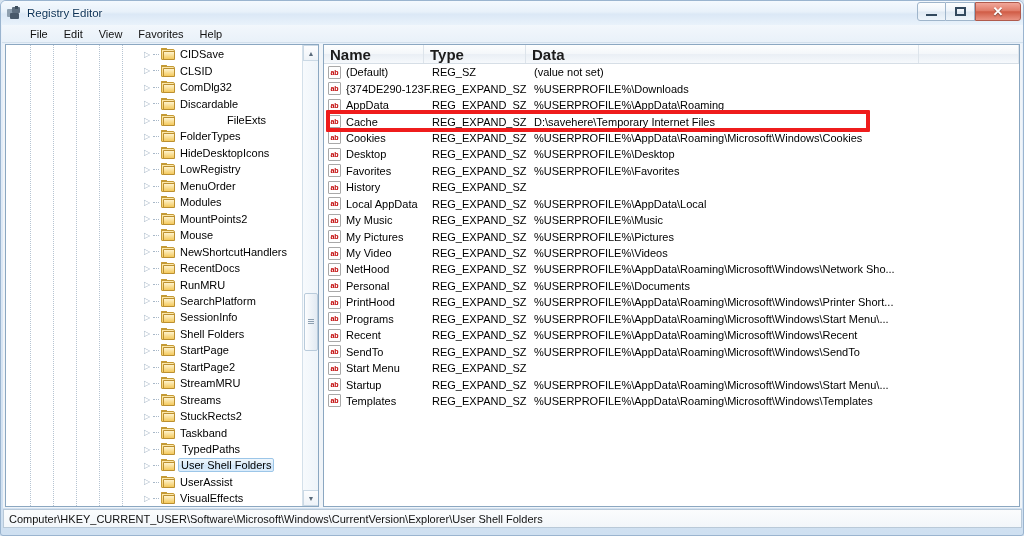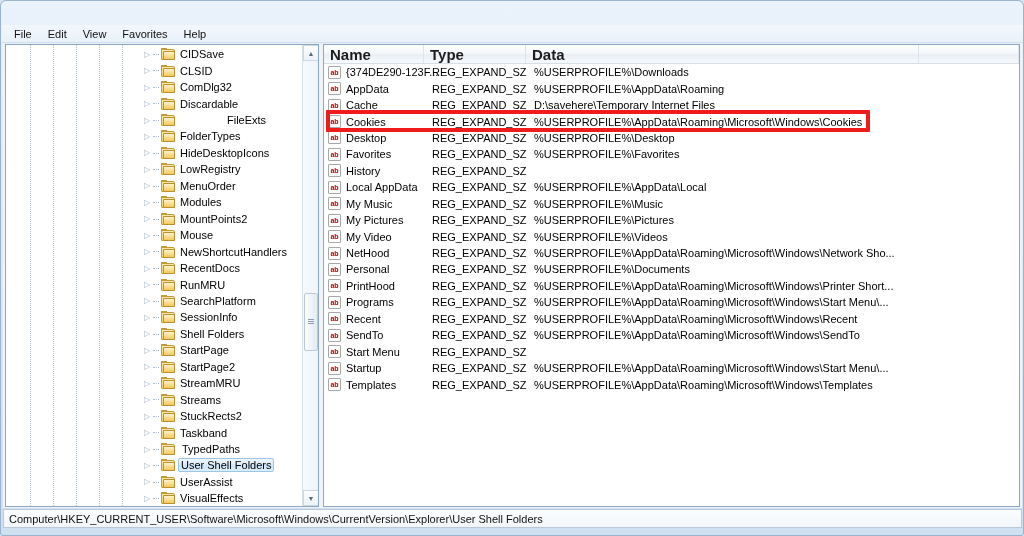--- a/index.html
+++ b/index.html
@@ -58,21 +58,21 @@
   .gl-min { width:11px; height:3px; border:1px solid #33495e; border-top:none; border-left:1px solid #33495e;
             background:#33495e; margin-top:6px; height:2px; }
   .gl-max { width:11px; height:9px; border:2px solid #33495e; }
   .gl-close { color:#fff; font-size:13px; font-weight:bold; line-height:1;
               text-shadow:0 1px 1px rgba(0,0,0,.45); font-family:"Liberation Sans",sans-serif; }
 
   
   #menubar {
     position:absolute; left:1px; top:24px; width:1022px; height:18px;
     background:linear-gradient(180deg,#f2f7fc 0%,#e9f1f9 100%);
-    display:flex; align-items:center; padding-left:4px;
+    display:flex; align-items:center; padding-left:20px;
     border-bottom:1px solid #d3e0ec;
   }
   .menu-item {
     font-size:11px; color:#111; padding:2px 8px; white-space:nowrap; cursor:default;
   }
 
   
   #client {
     position:absolute; left:2px; top:43px; width:1019px; height:464px;
     background:#f0f4f8;
@@ -185,20 +185,40 @@
     border:1px solid #b9c9d8;
     display:flex; align-items:center; padding-left:5px;
     font-size:11px; color:#111;
   }
 </style>
 </head>
 <body>
 
 <div id="window">
 
+  <div id="titlebar">
+    <div id="app-icon">
+      <div class="blk b1"></div>
+        <div class="blk b2"></div>
+      <div class="blk b3"></div>
+        <div class="blk b4"></div>
+    </div>
+    <span id="title-text">Registry Editor</span>
+    <div id="wincontrols">
+      <div class="wbtn">
+          <div class="gl-min"></div>
+        </div>
+      <div class="wbtn">
+          <div class="gl-max"></div>
+        </div>
+      <div class="wbtn close">
+        <span class="gl-close">✕</span>
+      </div>
+    </div>
+  </div>
 
   <div id="menubar">
       <div class="menu-item">File</div>
       <div class="menu-item">Edit</div>
       <div class="menu-item">View</div>
       <div class="menu-item">Favorites</div>
       <div class="menu-item">Help</div>
     </div>
 
   <div id="client">
@@ -508,20 +528,26 @@
     <div id="listpane">
       <div id="listheader">
           <div class="hcell" style="left: 0px; width: 100px;">Name</div>
           <div class="hcell" style="left: 100px; width: 102px;">Type</div>
           <div class="hcell" style="left: 202px; width: 393px;">Data</div>
           <div class="hcell" style="left: 595px; width: 100px;"></div>
         </div>
       <div id="listrows">
           <div class="lrow">
             <span class="abicon">ab</span>
+            <span class="cname">(Default)</span>
+            <span class="ctype">REG_SZ</span>
+            <span class="cdata">(value not set)</span>
+          </div>
+          <div class="lrow">
+            <span class="abicon">ab</span>
             <span class="cname">{374DE290-123F...</span>
             <span class="ctype">REG_EXPAND_SZ</span>
             <span class="cdata">%USERPROFILE%\Downloads</span>
           </div>
           <div class="lrow">
             <span class="abicon">ab</span>
             <span class="cname">AppData</span>
             <span class="ctype">REG_EXPAND_SZ</span>
             <span class="cdata">%USERPROFILE%\AppData\Roaming</span>
           </div>

